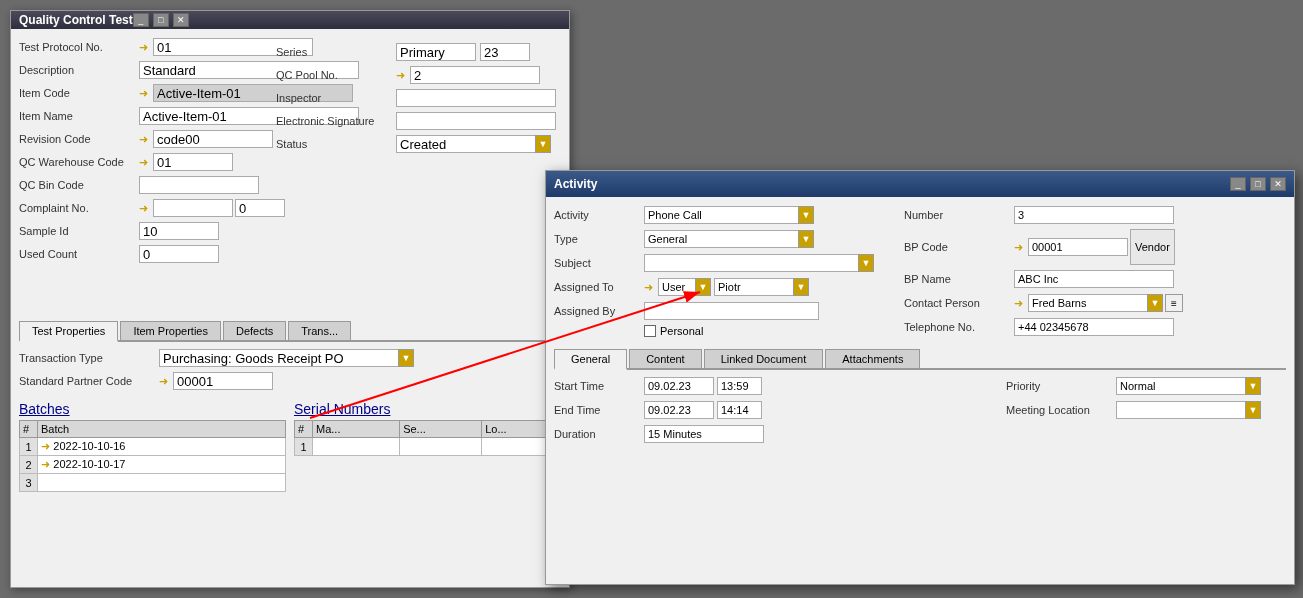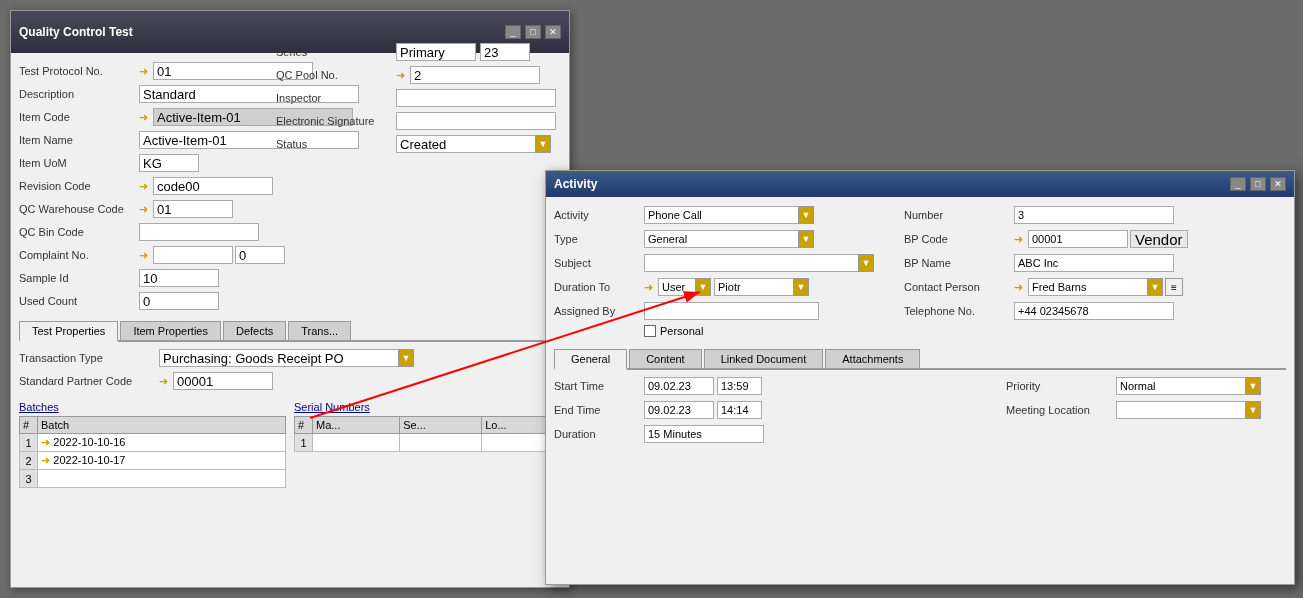--- a/index.html
+++ b/index.html
@@ -15,22 +15,21 @@
       background: #f0f0f0;
       border: 1px solid #999;
       box-shadow: 2px 2px 8px rgba(0,0,0,0.4);
     }
     .window-titlebar {
       background: linear-gradient(to bottom, #4a4a5a, #2e2e3e);
       color: white;
       padding: 5px 8px;
       display: flex;
       align-items: center;
-      justify-content: space-between;
-      height: 42px;
+      height: 18px;
     }
     .window-title { font-size: 12px; font-weight: bold; }
     .window-controls { display: flex; gap: 4px; }
     .win-btn {
       width: 16px; height: 14px;
       background: #888;
       border: 1px solid #666;
       cursor: pointer;
       display: flex; align-items: center; justify-content: center;
       font-size: 9px; color: white;
@@ -106,21 +105,21 @@
       left: 0;
       right: 0;
       padding: 0 8px;
       display: flex;
       gap: 8px;
     }
     .table-section { flex: 1; }
     .table-header-link {
       color: #00008b;
       text-decoration: underline;
-      font-size: 11px;
+      font-size: 14px;
       cursor: pointer;
       margin-bottom: 3px;
       display: block;
     }
     .data-table {
       width: 100%;
       border-collapse: collapse;
       font-size: 11px;
     }
     .data-table th {
@@ -246,24 +245,24 @@
     
     .input-with-dropdown {
       display: flex;
       align-items: center;
     }
 
     .vendor-badge {
       background: #e8e8e8;
       border: 1px solid #aaa;
       padding: 0 4px;
-      height: 18px;
+      height: 36px;
       display: inline-flex;
       align-items: center;
-      font-size: 15px;
+      font-size: 11px;
       margin-left: 2px;
     }
     .act-remarks-input {
       background: #ffffc0;
       border: 1px solid #aaa;
       height: 18px;
       width: 380px;
       padding: 0 3px;
       font-size: 11px;
     }
@@ -305,24 +304,20 @@
       <input class="form-input form-input-wide" type="text" value="Standard" style="">
     </div>
     <div class="form-row">
       <span class="form-label">Item Code</span>
       <span class="arrow-icon">➜</span>
       <input class="form-input form-input-gray" type="text" value="Active-Item-01" style="width: 200px;">
     </div>
     <div class="form-row">
       <span class="form-label">Item Name</span>
       <input class="form-input form-input-wide" type="text" value="Active-Item-01" style="width: 220px;">
-    </div>
-    <div class="form-row">
-      <span class="form-label">Item UoM</span>
-      <input class="form-input" type="text" value="KG" style="width: 60px;">
     </div>
     <div class="form-row">
       <span class="form-label">Revision Code</span>
       <span class="arrow-icon">➜</span>
       <input class="form-input" type="text" value="code00" style="width: 120px;">
     </div>
     <div class="form-row">
       <span class="form-label">QC Warehouse Code</span>
       <span class="arrow-icon">➜</span>
       <input class="form-input" type="text" value="01" style="width: 80px;">
@@ -478,21 +473,21 @@
           </div>
         </div>
         <div class="act-form-row">
           <span class="act-label">Subject</span>
           <div class="input-with-dropdown">
             <input class="act-input" type="text" value="" style="width: 215px;">
             <div class="dropdown-btn">▼</div>
           </div>
         </div>
         <div class="act-form-row">
-          <span class="act-label">Duration To</span>
+          <span class="act-label">Assigned To</span>
           <span class="arrow-icon">➜</span>
           <div class="input-with-dropdown">
             <input class="act-input" type="text" value="User" style="width: 38px;">
             <div class="dropdown-btn">▼</div>
           </div>
           <div class="input-with-dropdown" style="margin-left:3px">
             <input class="act-input" type="text" value="Piotr" style="width: 80px;">
             <div class="dropdown-btn">▼</div>
           </div>
         </div>

